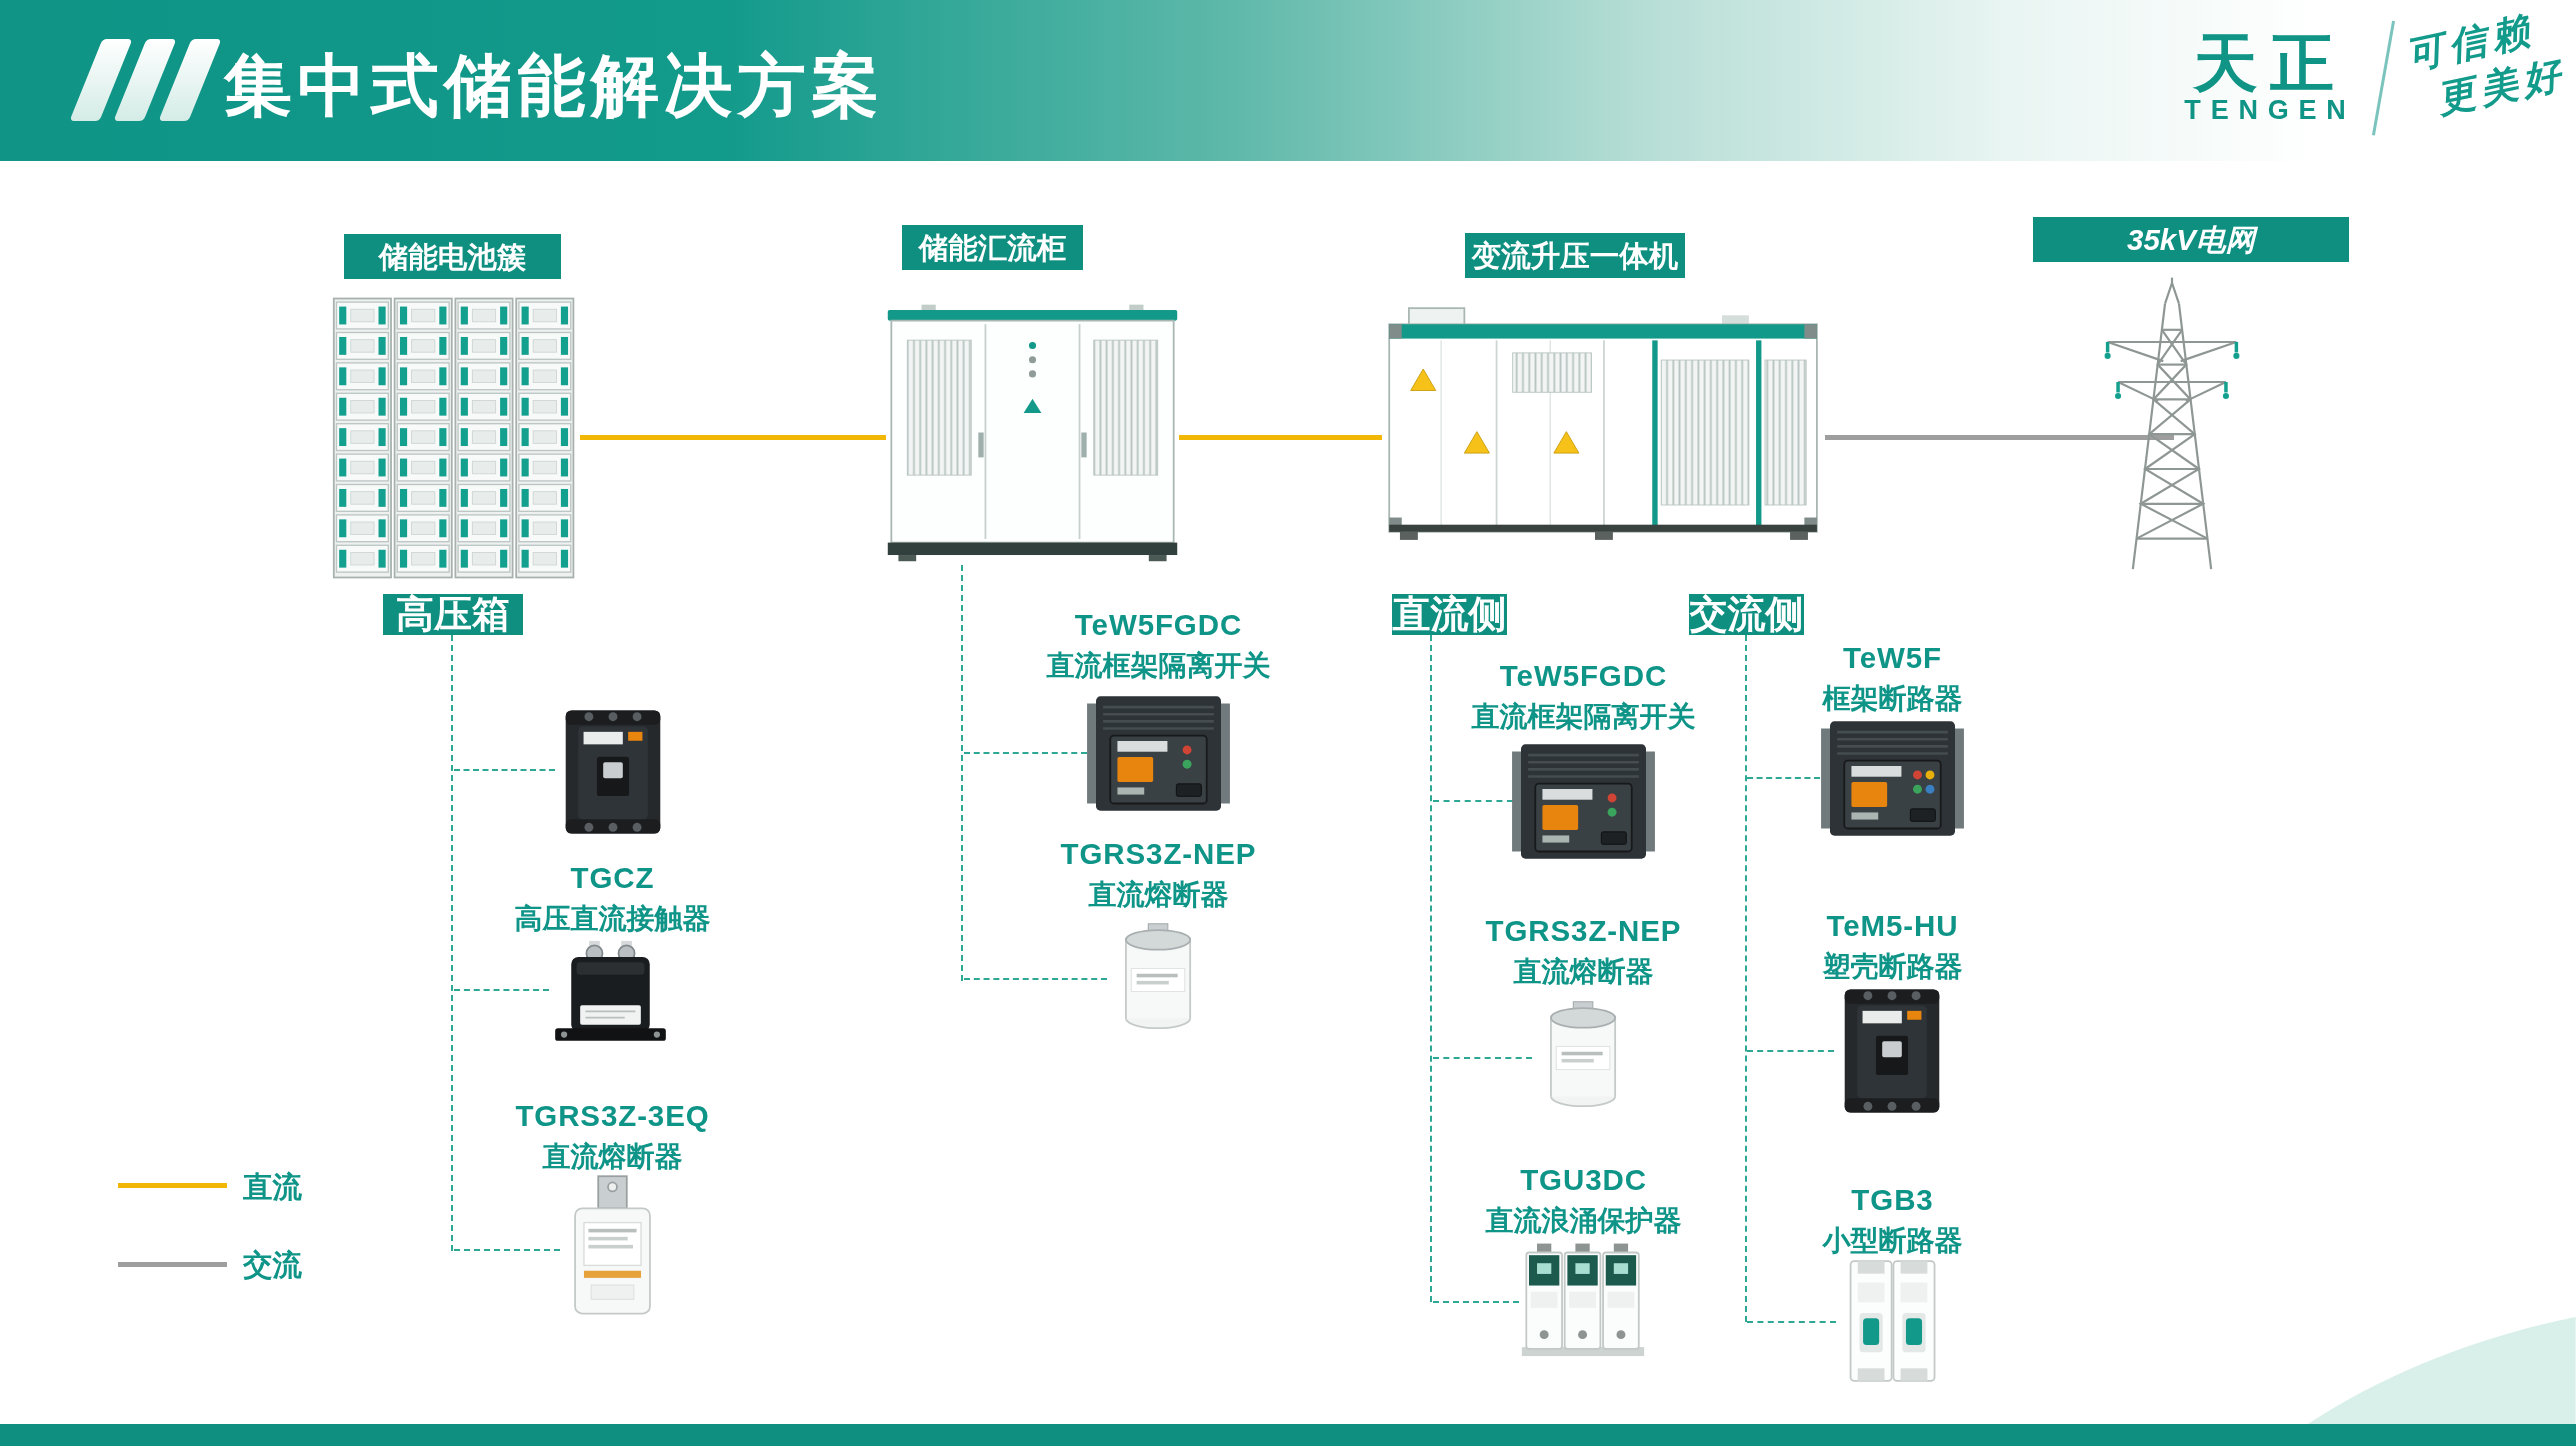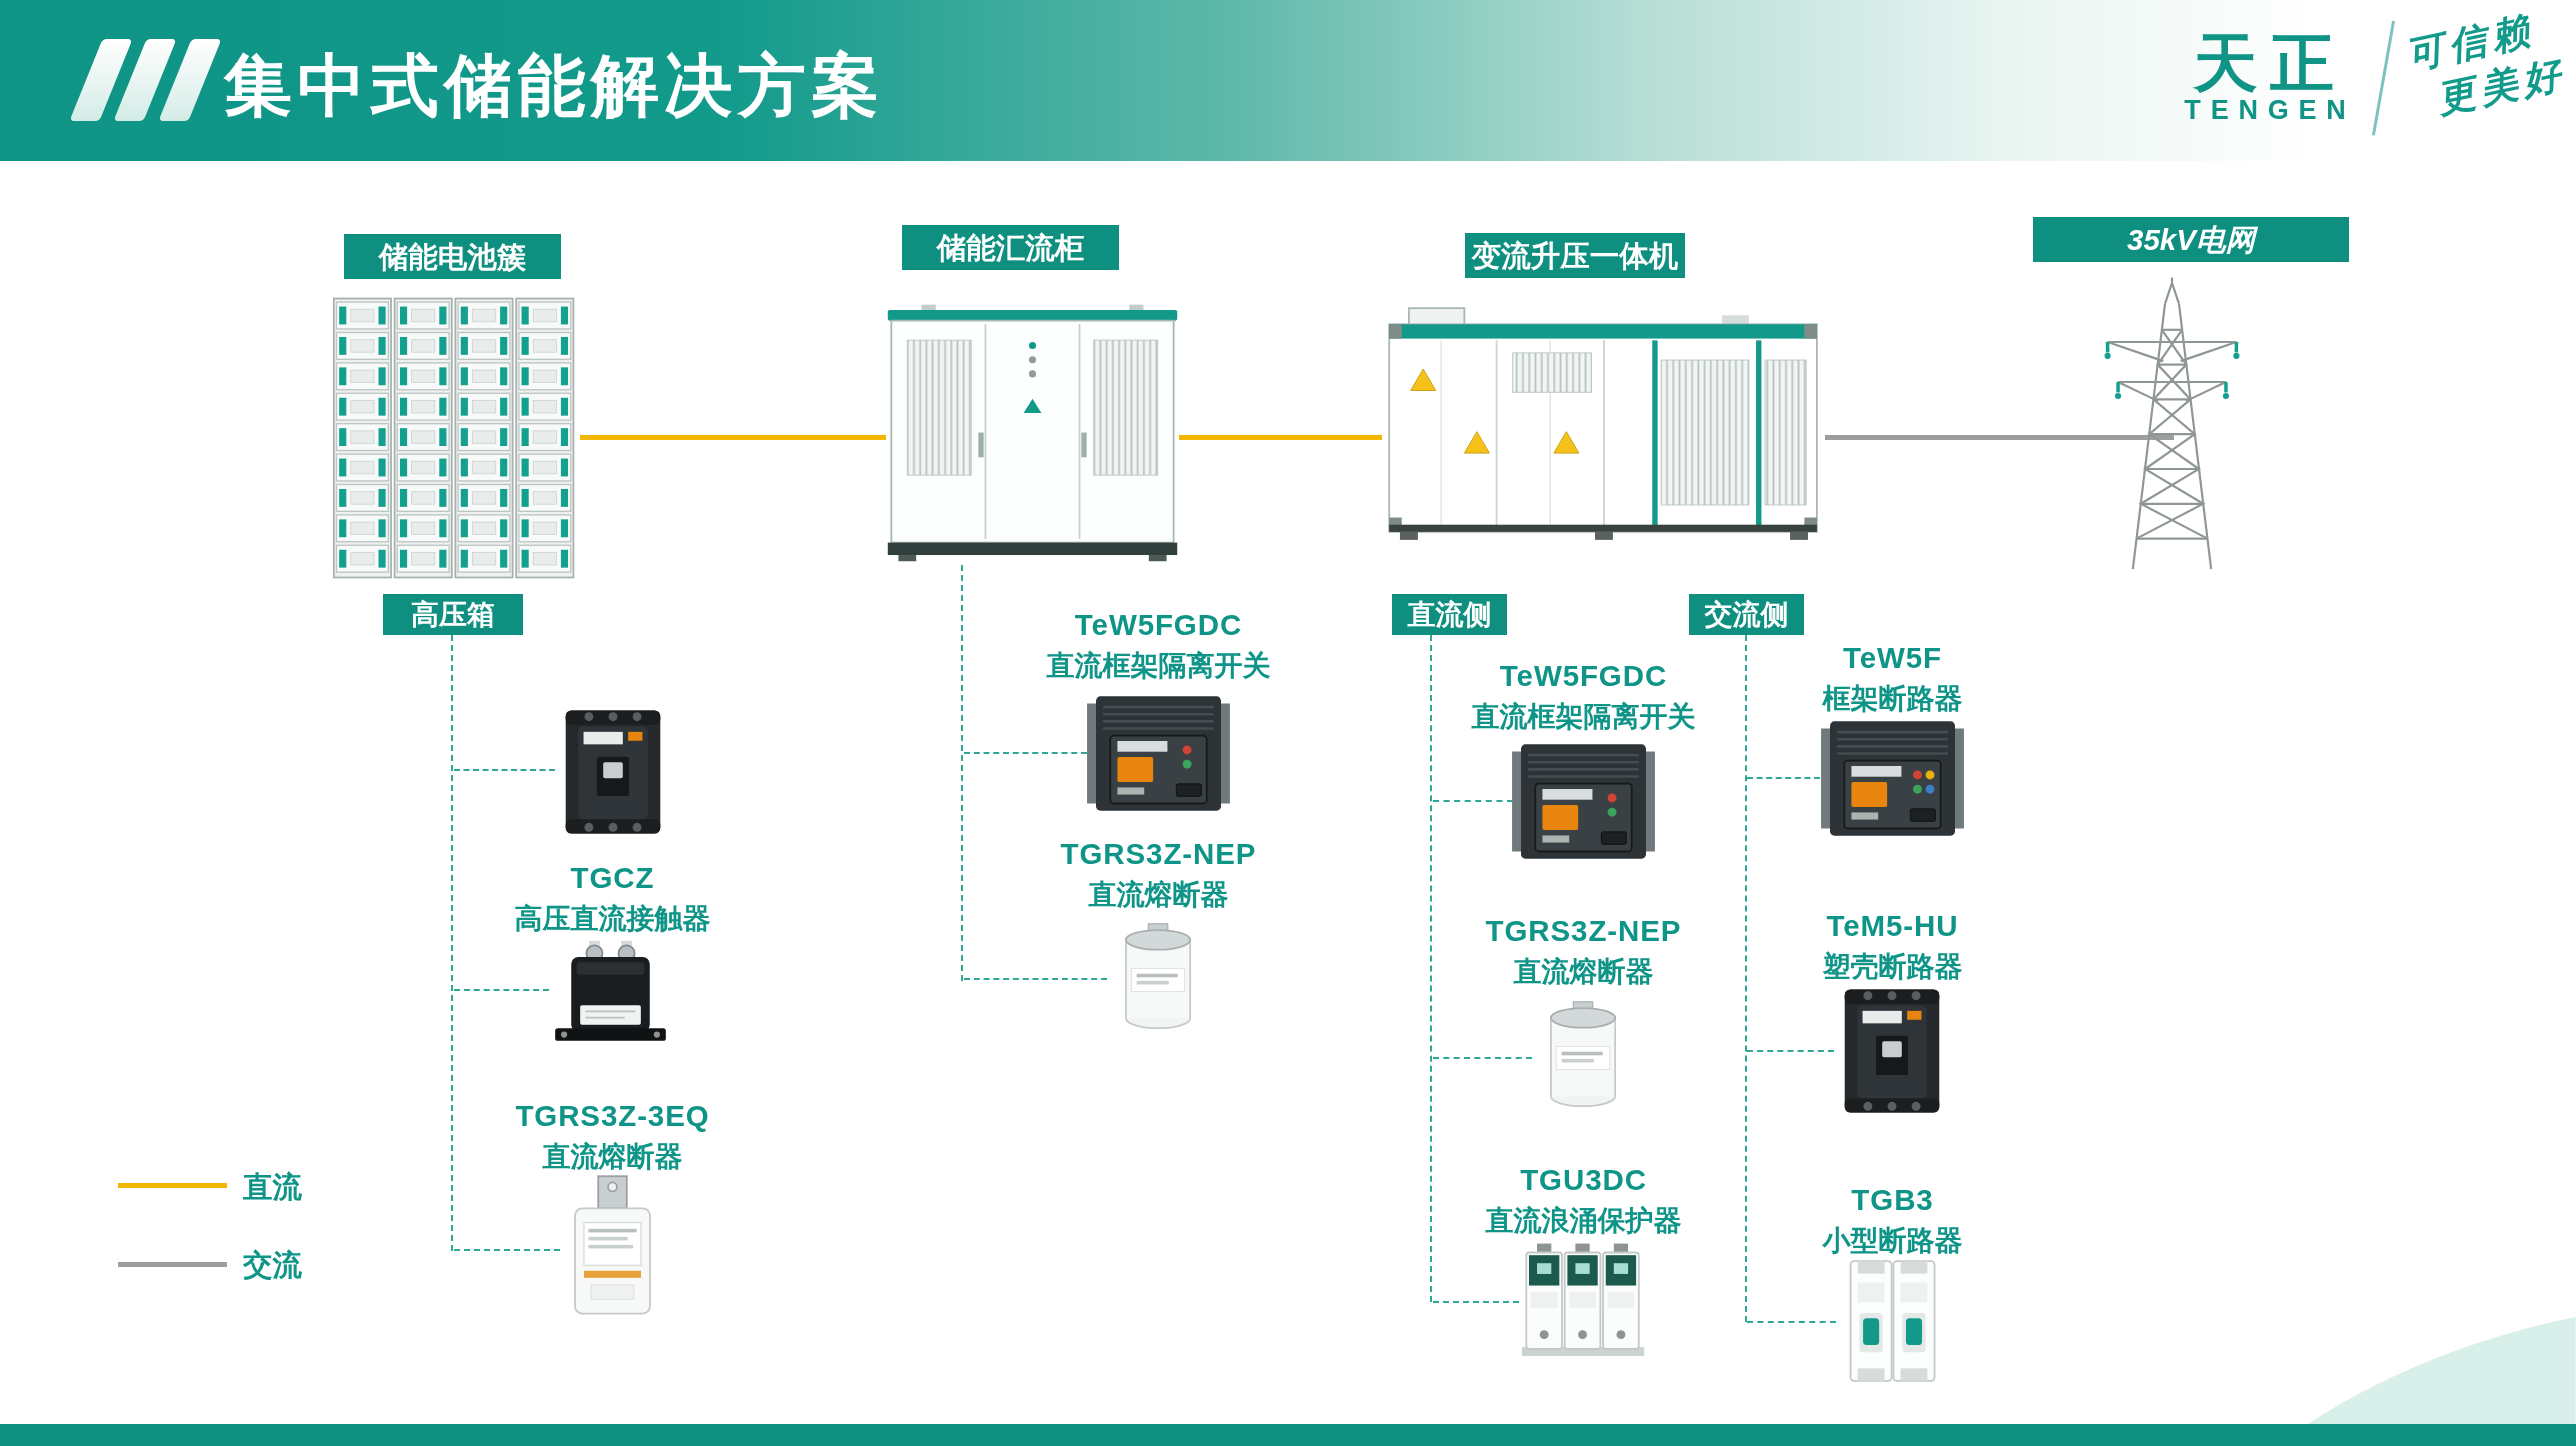--- a/index.html
+++ b/index.html
@@ -15,21 +15,21 @@
     background:linear-gradient(180deg,#ffffff,#d4ece6); transform:skewX(-22deg); border-radius:4.5px; }
   .title { position:absolute; left:224px; top:41px; font-size:68px; font-weight:bold; color:#ffffff; letter-spacing:5.4px; }
   .logo-cn { position:absolute; left:2158px; top:19.7px; width:224px; text-align:center; font-size:64px; font-weight:bold; color:#0F9486; letter-spacing:12.5px; }
   .logo-en { position:absolute; left:2158px; top:95px; width:224px; text-align:center; font-size:27px; font-weight:bold; color:#0F9486; letter-spacing:9.8px; }
   .brand-divider { position:absolute; left:2382px; top:19.7px; width:2.7px; height:116px; background:#0F9486; opacity:.55; transform:rotate(10deg); }
   .slogan { position:absolute; left:2410px; top:16px; color:#129A8B; font-weight:bold; font-style:italic; font-size:38px; letter-spacing:5.4px; transform:rotate(-12deg); line-height:1.3; }
   .slogan .l2 { display:block; margin-left:21.5px; }
 
   
   .station-label { position:absolute; background:#0E8F80; color:#ffffff; font-weight:bold; font-size:29.5px; text-align:center; height:45px; line-height:45px; }
-  .tag { position:absolute; background:#0E8F80; color:#ffffff; font-weight:bold; font-size:28px; text-align:center; height:41px; line-height:41px; }
+  .tag { position:absolute; background:#0E8F80; color:#ffffff; font-weight:bold; font-size:38px; text-align:center; height:41px; line-height:41px; }
   .plabel { position:absolute; text-align:center; color:#0F9488; font-weight:bold; }
   .plabel .model { font-size:29.5px; letter-spacing:0.9px; }
   .plabel .desc { font-size:28px; margin-top:4.5px; }
   .dashv { position:absolute; width:0; border-left:2.7px dashed #2FA795; }
   .dashh { position:absolute; height:0; border-top:2.7px dashed #2FA795; }
   .wire { position:absolute; height:4.5px; }
   .wire.dc { background:#F2B705; }
   .wire.ac { background:#9E9E9E; }
   .legend-line { position:absolute; width:109px; height:4.5px; }
   .legend-label { position:absolute; color:#0F9488; font-weight:bold; font-size:29.5px; }
@@ -46,21 +46,21 @@
     <div class="logo-cn">天正</div>
     <div class="logo-en">TENGEN</div>
     <div class="brand-divider"></div>
     <div class="slogan">
       <span>可信赖</span>
       <span class="l2">更美好</span>
     </div>
   </div>
 
   <div class="station-label" style="left:344px; top:234px; width:217px;">储能电池簇</div>
-  <div class="station-label" style="left:902px; top:225px; width:217px;">储能汇流柜</div>
+  <div class="station-label" style="left:902px; top:225px; width:181px;">储能汇流柜</div>
   <div class="station-label" style="left:1465px; top:233px; width:220px;">变流升压一体机</div>
   <div class="station-label" style="left:2033px; top:217px; width:316px;font-style:italic;">35kV电网</div>
 
   <div class="wire dc" style="left:580px; top:435px; width:306px;"></div>
   <div class="wire dc" style="left:1179px; top:435px; width:203px;"></div>
   <div class="wire ac" style="left:1825px; top:435px; width:349px;"></div>
 
   <svg class="abs" style="left:329px; top:286px;" width="251" height="304" viewBox="0 0 280 340">
     <defs>
       <g id="bmod">

